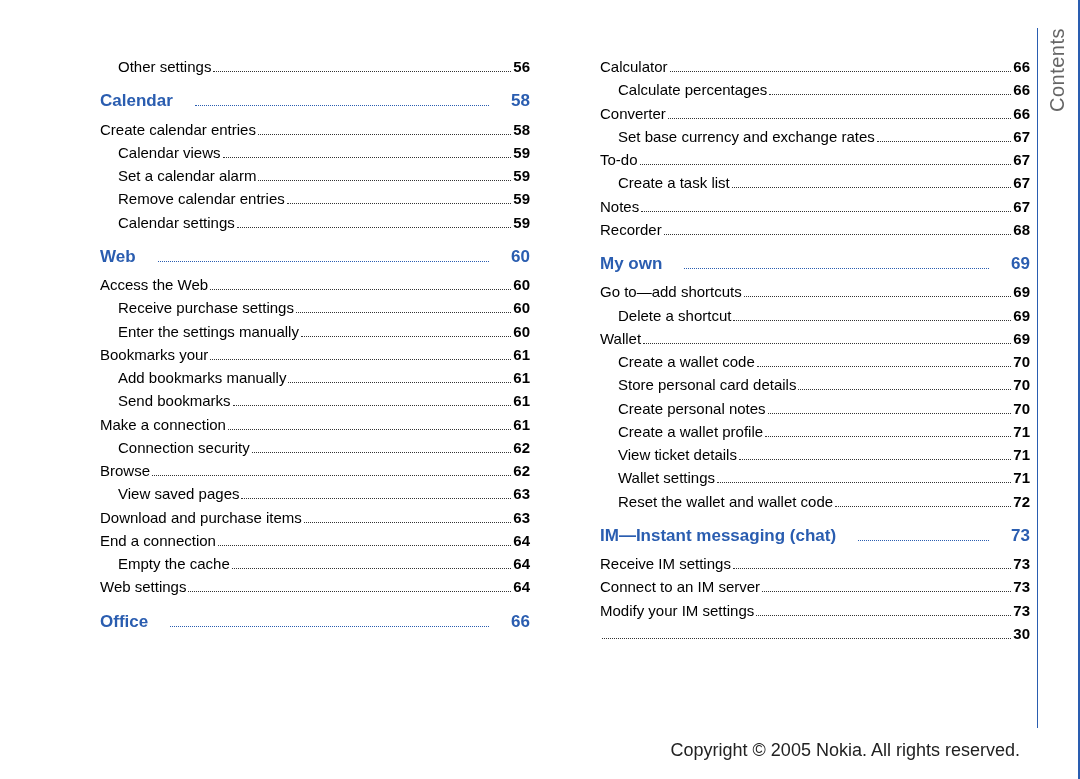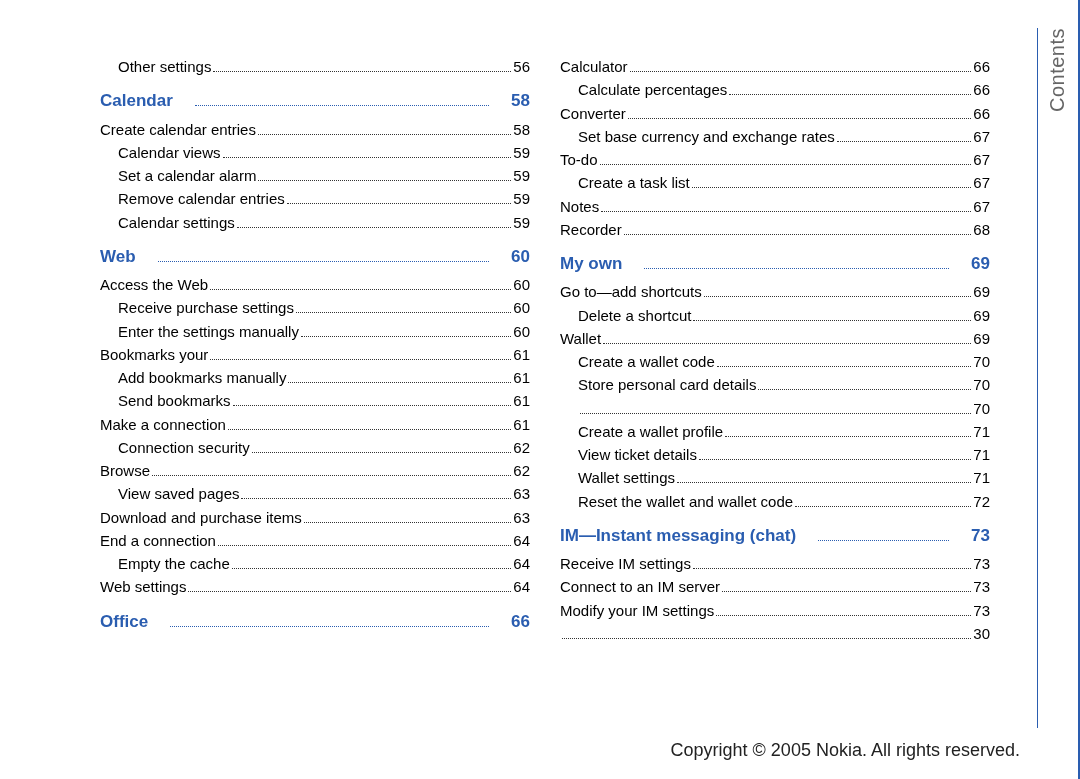--- a/index.html
+++ b/index.html
@@ -16,20 +16,21 @@
   .page {
     position: absolute;
     left: 100px;
     top: 55px;
     width: 930px;
     height: 700px;
   }
   .columns {
     display: flex;
     gap: 30px;
+    justify-content: space-between;
   }
   .col {
     width: 430px;
   }
   .toc-line {
     display: flex;
     align-items: baseline;
     font-size: 15px;
     line-height: 1.55;
     white-space: nowrap;
@@ -46,21 +47,21 @@
   }
   .toc-label { flex: 0 0 auto; }
   .toc-dots {
     flex: 1 1 auto;
     overflow: hidden;
     border-bottom: 1.5px dotted #333;
     margin: 0 2px 4px 2px;
     min-width: 10px;
   }
   .toc-line.chapter .toc-dots { border-bottom-color: #2a5db0; }
-  .toc-page { flex: 0 0 auto; }
+  .toc-page { flex: 0 0 auto; font-weight: bold; }
 
   .side-tab {
     position: absolute;
     right: 6px;
     top: 28px;
     width: 34px;
     height: 150px;
     display: flex;
     align-items: flex-start;
     justify-content: center;
@@ -284,20 +285,21 @@
           <span class="toc-label">Create a wallet code</span>
           <span class="toc-dots"></span>
           <span class="toc-page">70</span>
         </div>
         <div class="toc-line level2">
           <span class="toc-label">Store personal card details</span>
           <span class="toc-dots"></span>
           <span class="toc-page">70</span>
         </div>
         <div class="toc-line level2">
+          <span class="toc-label">Create personal notes</span>
           <span class="toc-dots"></span>
           <span class="toc-page">70</span>
         </div>
         <div class="toc-line level2">
           <span class="toc-label">Create a wallet profile</span>
           <span class="toc-dots"></span>
           <span class="toc-page">71</span>
         </div>
         <div class="toc-line level2">
           <span class="toc-label">View ticket details</span>

